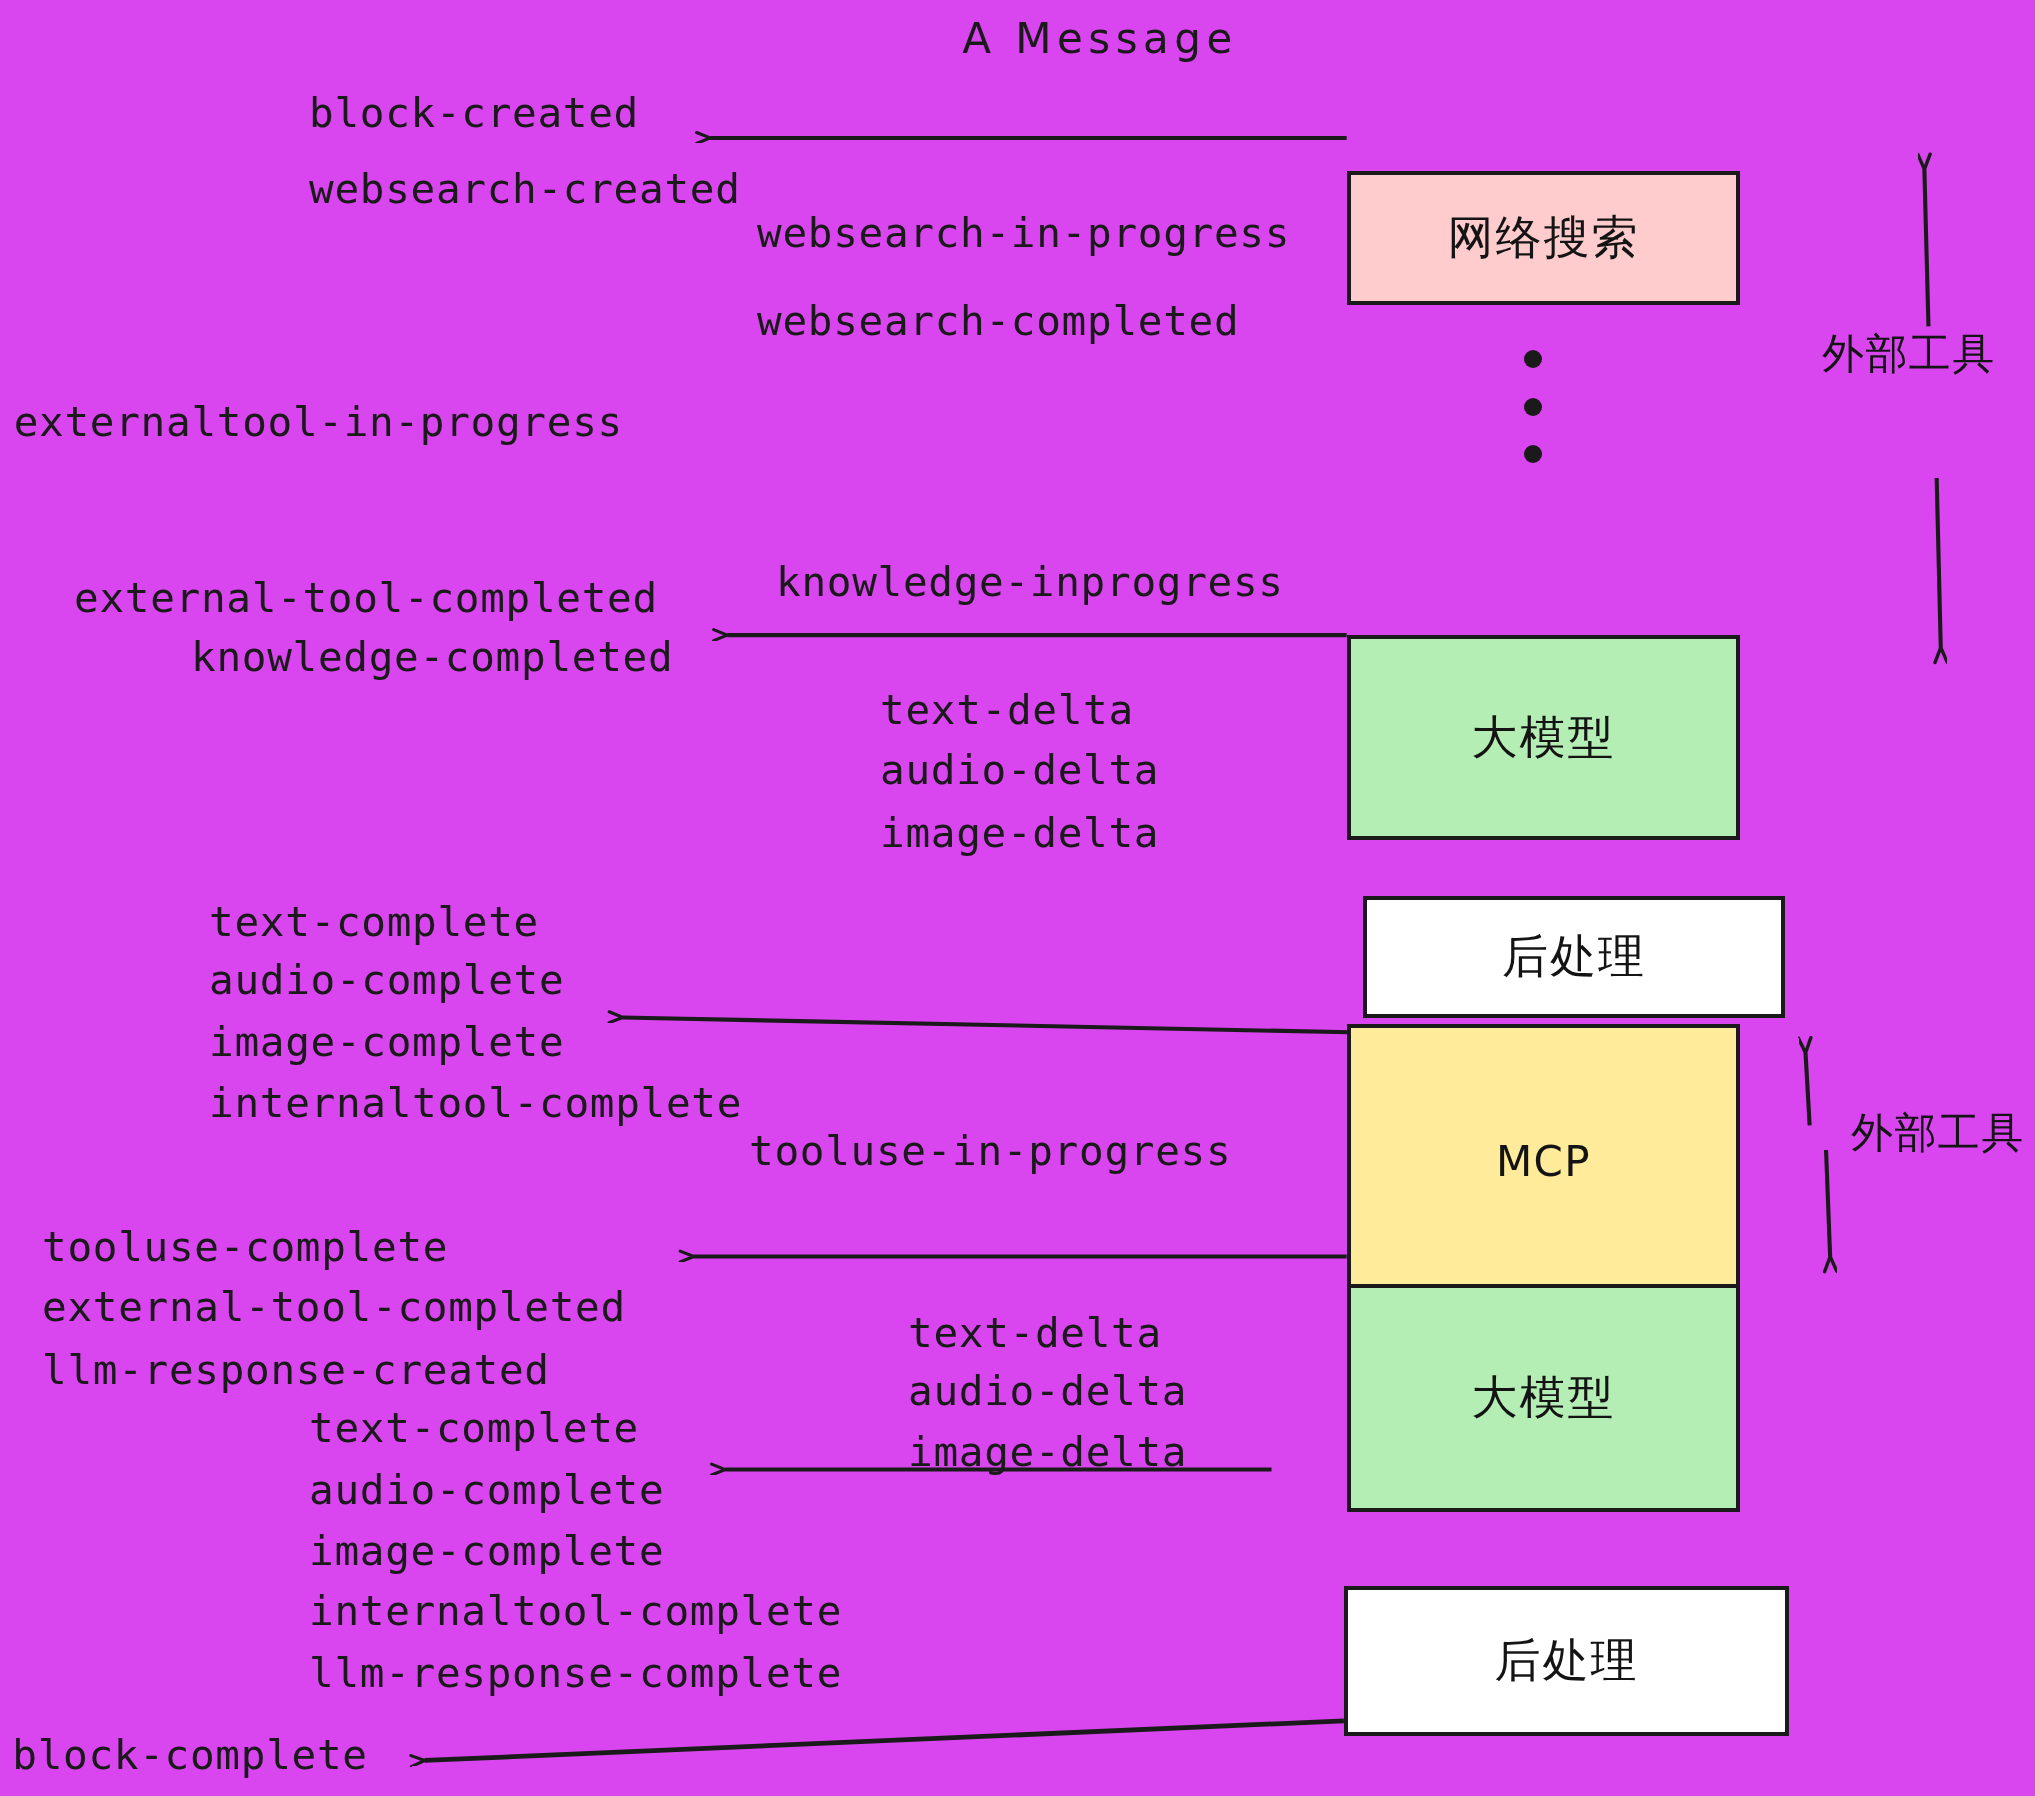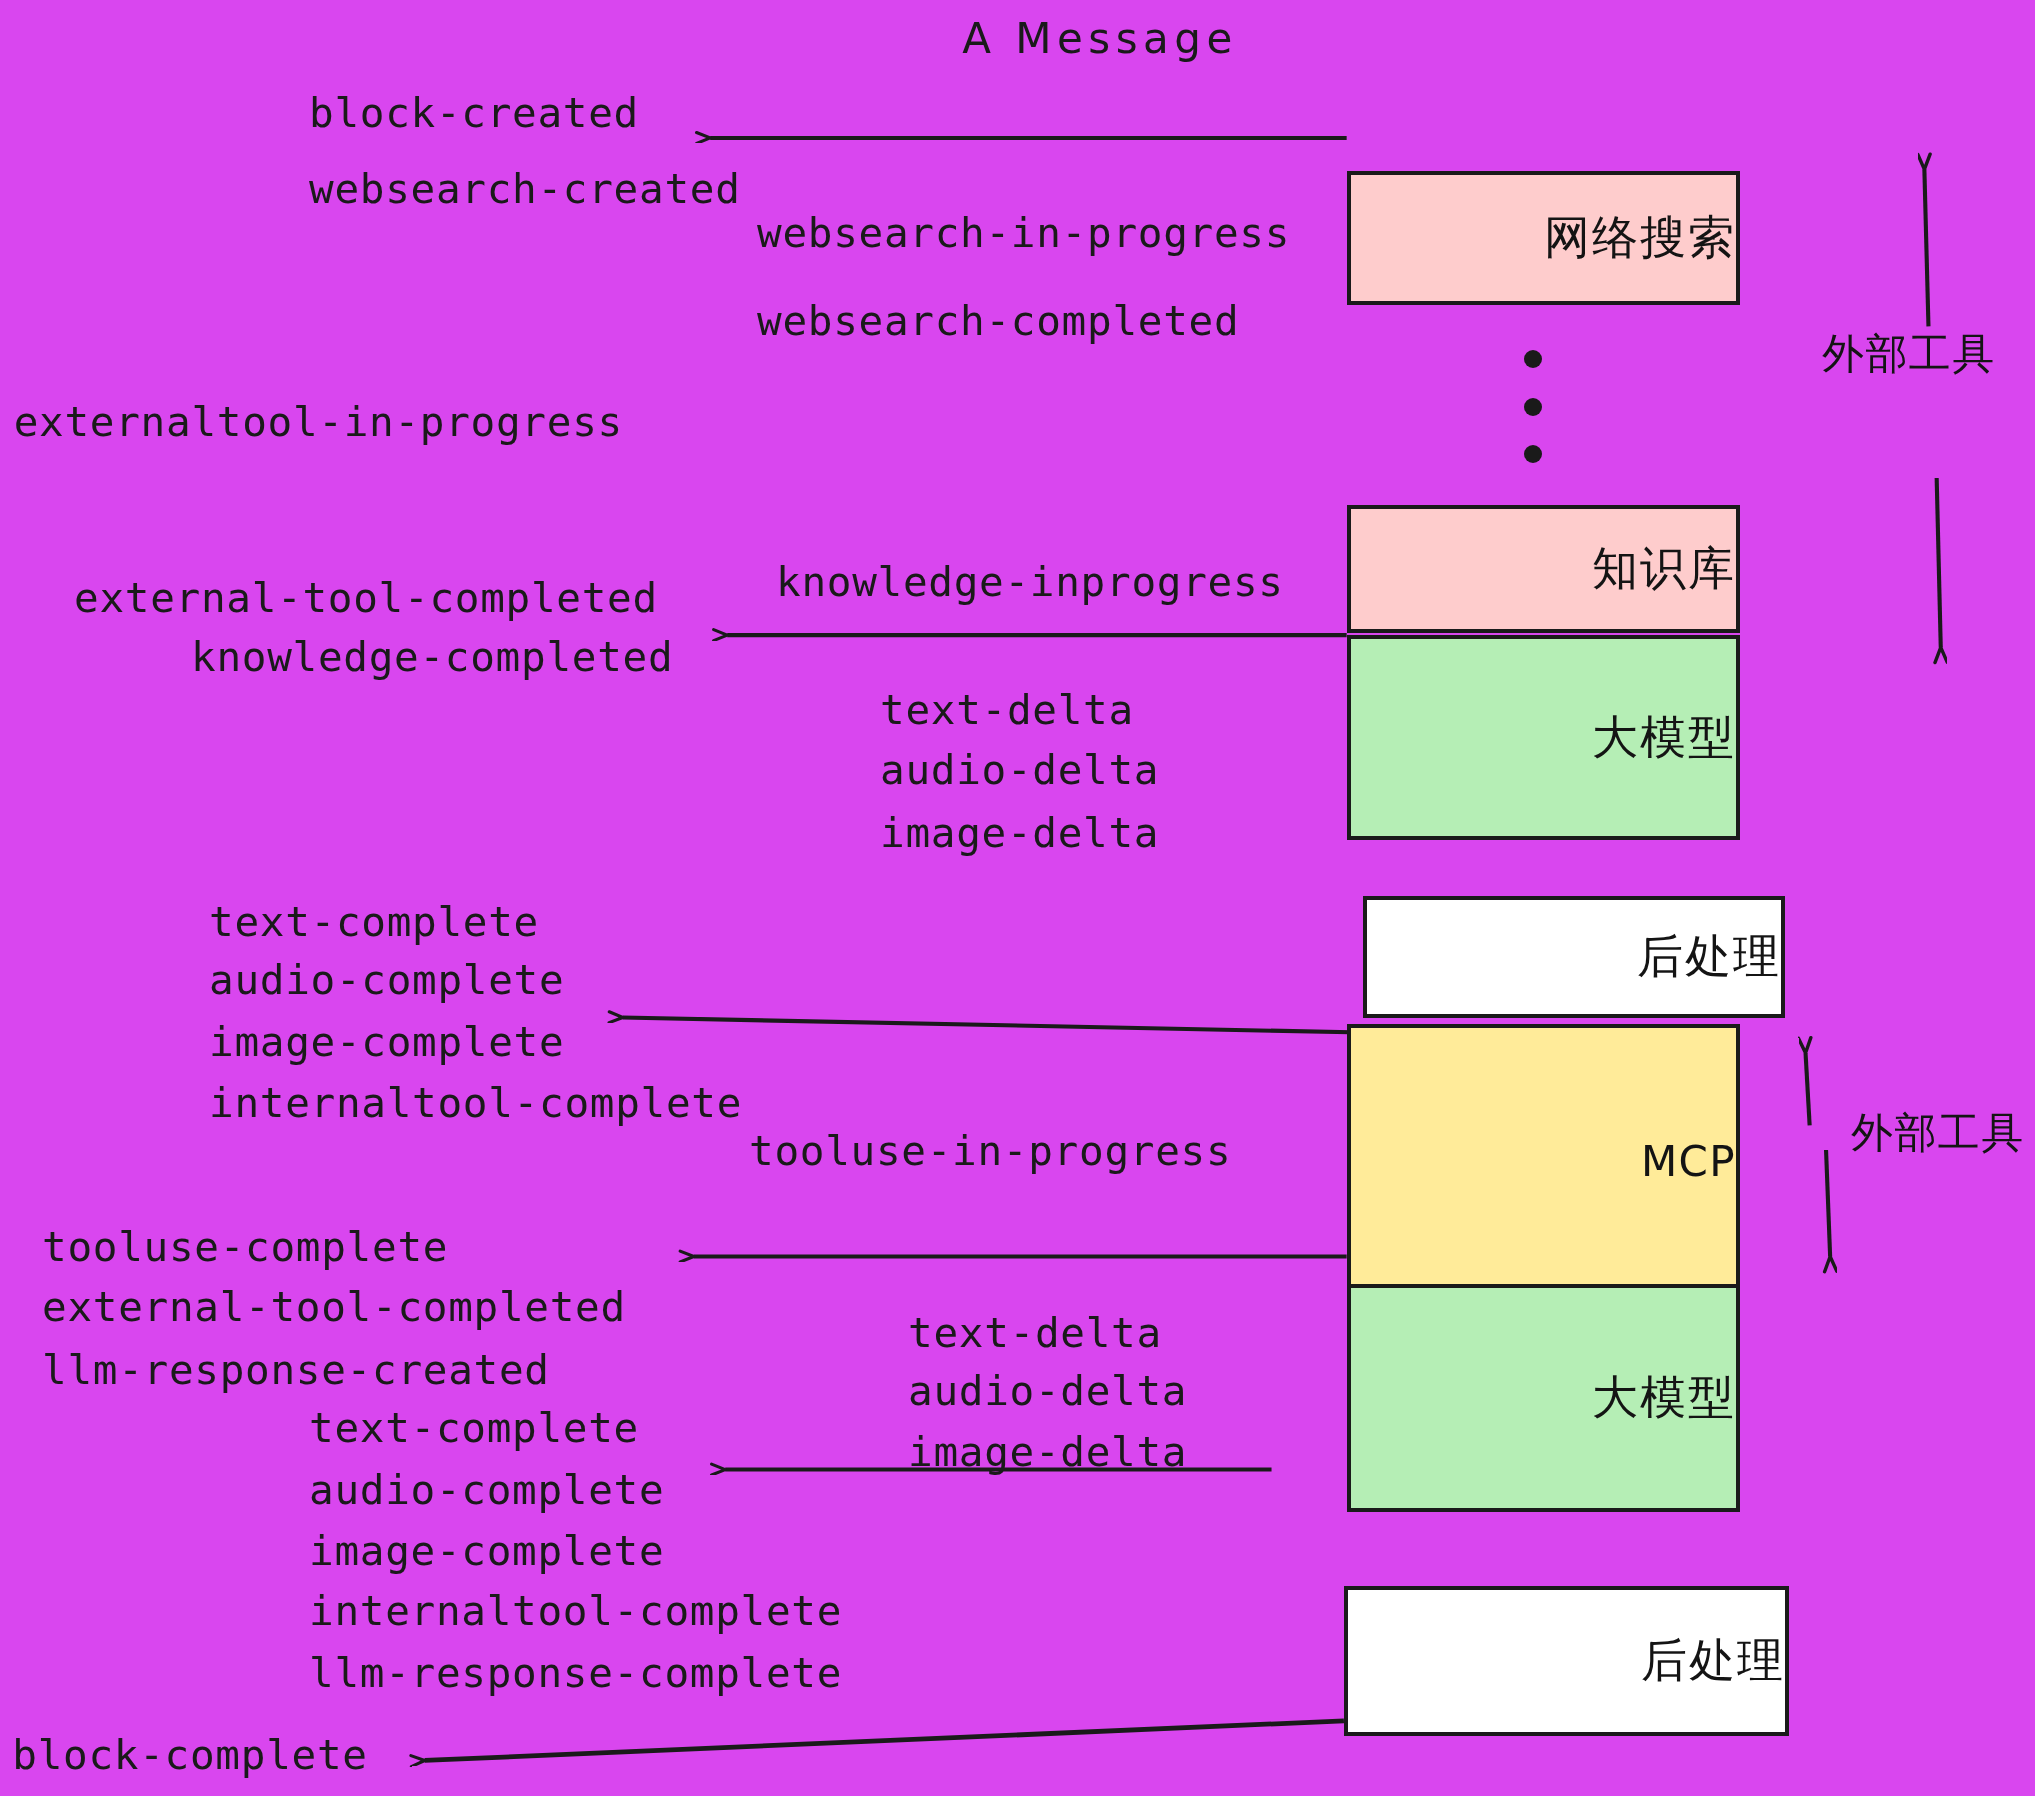--- a/index.html
+++ b/index.html
@@ -40,21 +40,21 @@
     color: #1a1a1a;
     white-space: nowrap;
     transform: translateX(-50%);
   }
   .nodebox {
     position: absolute;
     box-sizing: border-box;
     border: 4.1px solid #1a1a1a;
     display: flex;
     align-items: center;
-    justify-content: flex-end;
+    justify-content: center;
   }
   .nodelabel {
     font-family: "DejaVu Sans", "Liberation Sans", sans-serif;
     font-size: 46px;
     color: #141414;
     letter-spacing: 2px;
     white-space: nowrap;
   }
   .nodelabel.latin {
     font-family: "DejaVu Sans", "Liberation Sans", sans-serif;
@@ -110,23 +110,20 @@
     <line x1="2650" y1="1648" x2="2644" y2="1542" stroke="#1a1a1a" stroke-width="6" marker-end="url(#ahv)"></line>
     <line x1="2674" y1="1684" x2="2680" y2="1840" stroke="#1a1a1a" stroke-width="6" marker-end="url(#ahv)"></line>
   </svg>
 
   <div class="title" style="left:1100px; top:13.7px;">A Message</div>
 
   <div class="nodebox" style="left:1347px; top:171px; width:393px; height:134px; background:#fecccc;">
     <span class="nodelabel">网络搜索</span>
   </div>
 
-  <div class="nodebox" style="left:1347px; top:505px; width:393px; height:128px; background:#fecccc;">
-    <span class="nodelabel">知识库</span>
-  </div>
 
   <div class="nodebox" style="left:1347px; top:635px; width:393px; height:205px; background:#b5eeb5;">
     <span class="nodelabel">大模型</span>
   </div>
 
   <div class="nodebox" style="left:1363px; top:896px; width:422px; height:122px; background:#ffffff;">
     <span class="nodelabel">后处理</span>
   </div>
 
   <div class="nodebox" style="left:1347px; top:1024px; width:393px; height:274px; background:#ffeb99;">

